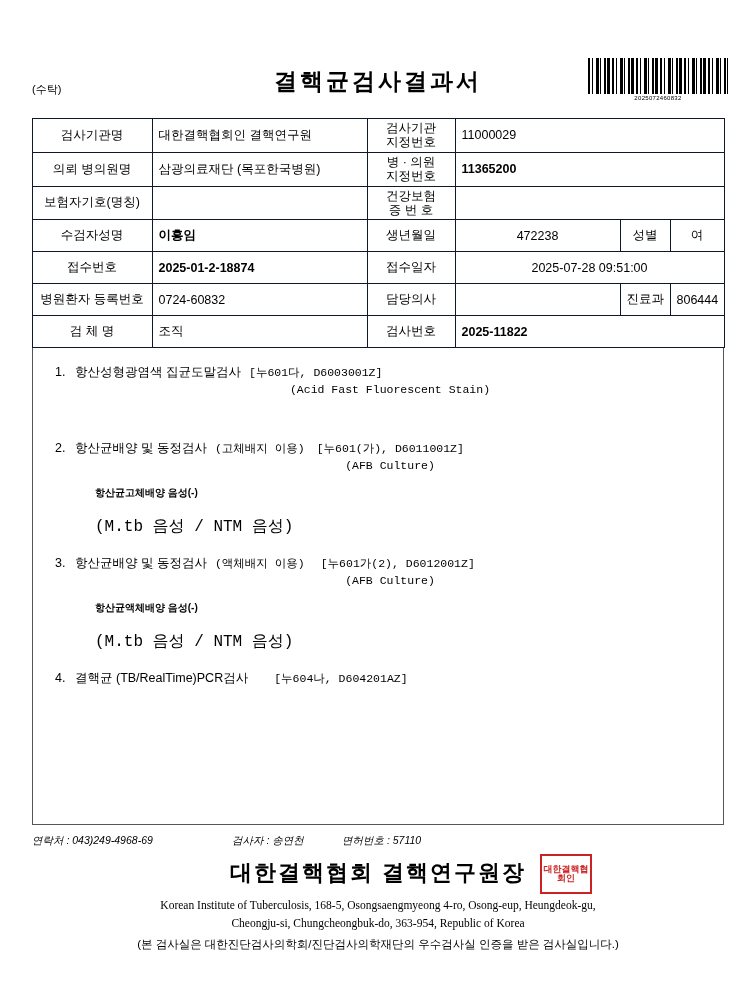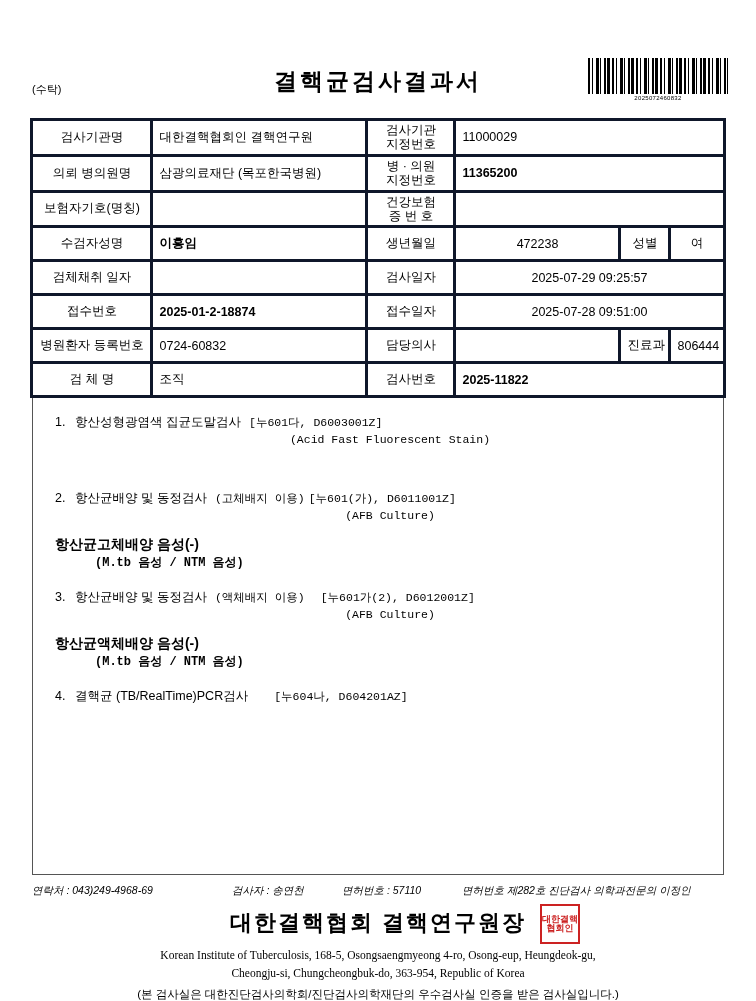--- a/index.html
+++ b/index.html
@@ -74,21 +74,21 @@
   }
 
   
   table.info {
     border-collapse: collapse;
     width: 692px;
     margin: 6px auto 0 auto;
     table-layout: fixed;
   }
   table.info td {
-    border: 3px solid #0f172a;
+    border: 1px solid #0f172a;
     height: 27px;
     padding: 2px 6px;
     font-size: 12.5px;
     font-family: "Liberation Sans", sans-serif;
     vertical-align: middle;
   }
   td.lbl {
     text-align: center;
     background: #fff;
     white-space: nowrap;
@@ -123,29 +123,31 @@
   .res-num { width: 20px; flex: none; }
   .res-title { }
   .res-sub {
     margin-left: 20px;
     font-family: "Liberation Mono", monospace;
     font-size: 11.5px;
     margin-top: 2px;
     text-align: center;
   }
   .res-detail {
+    margin-left: 40px;
     font-weight: bold;
-    font-size: 14px;
+    font-size: 10px;
     margin-top: 14px;
   }
   .res-detail2 {
     margin-left: 40px;
-    font-weight: bold;
+    font-weight: normal;
     font-family: "Liberation Mono", monospace;
-    font-size: 12px;
+    font-size: 16px;
+    margin-top: 16px;
   }
   .gap-lg { height: 42px; }
   .gap-md { height: 16px; }
   .code-inline {
     font-family: "Liberation Mono", monospace;
     font-size: 11.5px;
   }
   .mono-small {
     font-family: "Liberation Mono", monospace;
     font-size: 11.5px;
@@ -177,21 +179,21 @@
     letter-spacing: 2px;
     font-family: "Liberation Sans", sans-serif;
     margin-top: 10px;
     position: relative;
     height: 34px;
   }
   .stamp {
     position: absolute;
     left: 508px;
     top: -4px;
-    width: 40px;
+    width: 52px;
     height: 40px;
     border: 2px solid #cc2222;
     color: #cc2222;
     font-size: 9px;
     line-height: 1.05;
     font-weight: bold;
     letter-spacing: 0;
     display: flex;
     align-items: center;
     justify-content: center;
@@ -257,26 +259,20 @@
       </tr>
       <tr>
         <td class="lbl">수검자성명</td>
         <td class="val bold">이흥임</td>
         <td class="lbl">생년월일</td>
         <td class="val center">472238</td>
         <td class="lbl">성별</td>
         <td class="val center">여</td>
       </tr>
       <tr>
-        <td class="lbl">검체채취 일자</td>
-        <td class="val"></td>
-        <td class="lbl">검사일자</td>
-        <td class="val center" colspan="3">2025-07-29 09:25:57</td>
-      </tr>
-      <tr>
         <td class="lbl">접수번호</td>
         <td class="val bold">2025-01-2-18874</td>
         <td class="lbl">접수일자</td>
         <td class="val center" colspan="3">2025-07-28 09:51:00</td>
       </tr>
       <tr>
         <td class="lbl">병원환자 등록번호</td>
         <td class="val">0724-60832</td>
         <td class="lbl">담당의사</td>
         <td class="val"></td>
@@ -303,21 +299,21 @@
       <div class="res-sub">(Acid Fast Fluorescent Stain)</div>
     </div>
 
     <div class="gap-lg"></div>
 
     <div class="res-item">
       <div class="res-line1">
         <span class="res-num">2.</span>
         <span class="res-title">항산균배양 및 동정검사</span>
         <span class="mono-small" style="margin-left:8px">(고체배지 이용)</span>
-        <span class="code-inline" style="margin-left:4px">[누601(가), D6011001Z]</span>
+        <span class="code-inline" style="margin-left:12px">[누601(가), D6011001Z]</span>
       </div>
       <div class="res-sub">(AFB Culture)</div>
       <div class="res-detail">항산균고체배양 음성(-)</div>
       <div class="res-detail2">(M.tb 음성 / NTM 음성)</div>
     </div>
 
     <div class="gap-md"></div>
 
     <div class="res-item">
       <div class="res-line1">
@@ -341,21 +337,20 @@
       </div>
     </div>
 
   </div>
 
   <div class="footer">
     <div class="f-row">
       <div class="f-left">연락처 : 043)249-4968-69</div>
       <div style="width:110px">검사자 :  송연천</div>
       <div style="width:120px">면허번호 :  57110</div>
-      <div class="f-right">면허번호 제282호 진단검사 의학과전문의 이정인</div>
     </div>
 
     <div class="org-line">
       <span>대한결핵협회  결핵연구원장</span>
       <span class="stamp">대한결핵협회인</span>
     </div>
 
     <div class="eng-line">Korean Institute of Tuberculosis, 168-5, Osongsaengmyeong 4-ro, Osong-eup, Heungdeok-gu,</div>
     <div class="eng-line" style="margin-top:0">Cheongju-si, Chungcheongbuk-do, 363-954, Republic of Korea</div>
     <div class="note-line">(본 검사실은 대한진단검사의학회/진단검사의학재단의 우수검사실 인증을 받은 검사실입니다.)</div>

